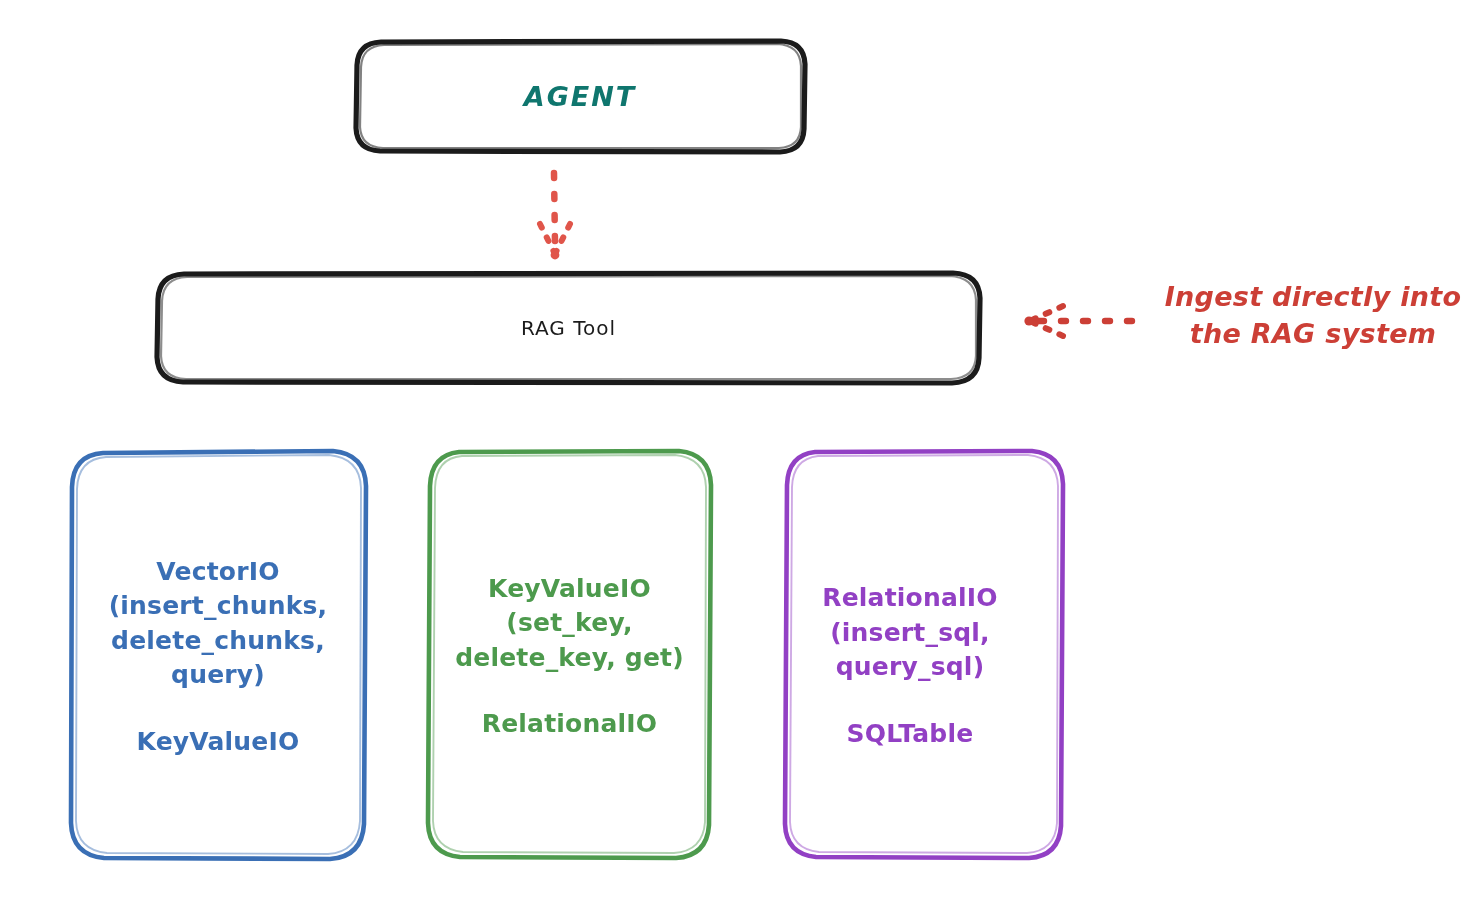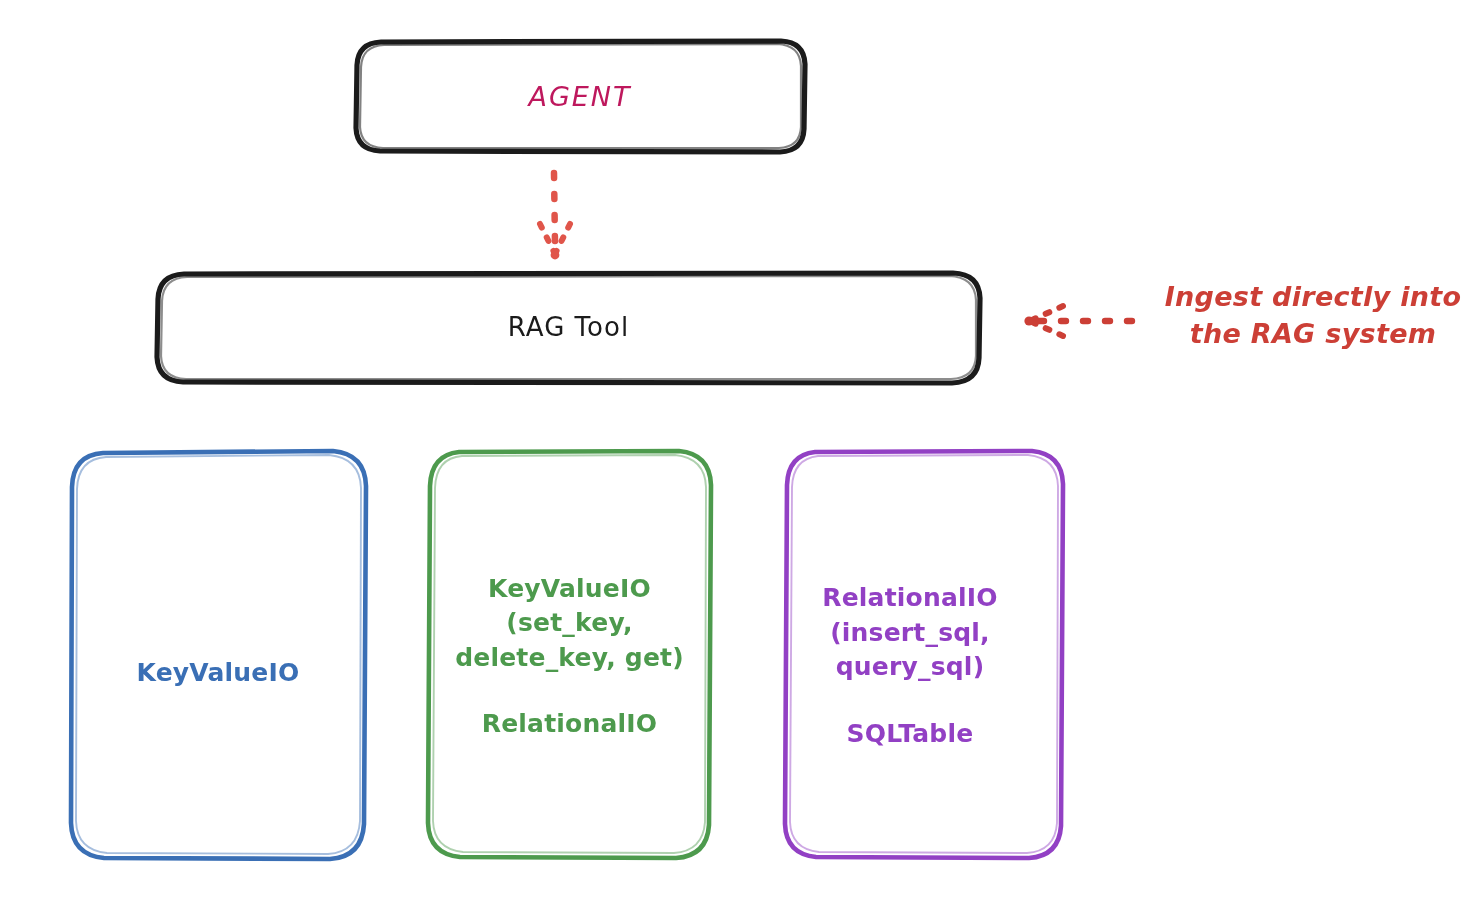--- a/index.html
+++ b/index.html
@@ -37,32 +37,32 @@
   }
 
   
   #node-agent {
     left: 355px; top: 40px; width: 450px; height: 113px;
   }
   #node-agent .node-label {
     font-family: "DejaVu Sans", sans-serif;
     font-size: 27px;
     font-style: italic;
-    font-weight: 400;
+    font-weight: 700;
     letter-spacing: 2px;
-    color: #be185d;
+    color: #0f766e;
   }
 
   
   #node-ragtool {
     left: 157px; top: 272px; width: 823px; height: 112px;
   }
   #node-ragtool .node-label {
     font-family: "DejaVu Sans", sans-serif;
-    font-size: 26px;
+    font-size: 20px;
     font-weight: 500;
     letter-spacing: 1px;
     color: #1b1b1b;
   }
 
   
   #node-vectorio  { left: 70px;  top: 450px; width: 296px; height: 410px; }
   #node-keyvalueio{ left: 428px; top: 450px; width: 283px; height: 410px; }
   #node-relationalio { left: 771px; top: 450px; width: 278px; height: 429px; }
 
@@ -148,20 +148,24 @@
 
 <div class="node" id="node-agent">
   <div class="node-label">AGENT</div>
 </div>
 
 <div class="node" id="node-ragtool">
   <div class="node-label">RAG Tool</div>
 </div>
 
 <div class="node" id="node-vectorio">
+  <div class="provider-label">VectorIO
+(insert_chunks,
+delete_chunks,
+query)</div>
   <div class="provider-index">KeyValueIO</div>
 </div>
 
 <div class="node" id="node-keyvalueio">
   <div class="provider-label">KeyValueIO
 (set_key,
 delete_key, get)</div>
   <div class="provider-index">RelationalIO</div>
 </div>
 

